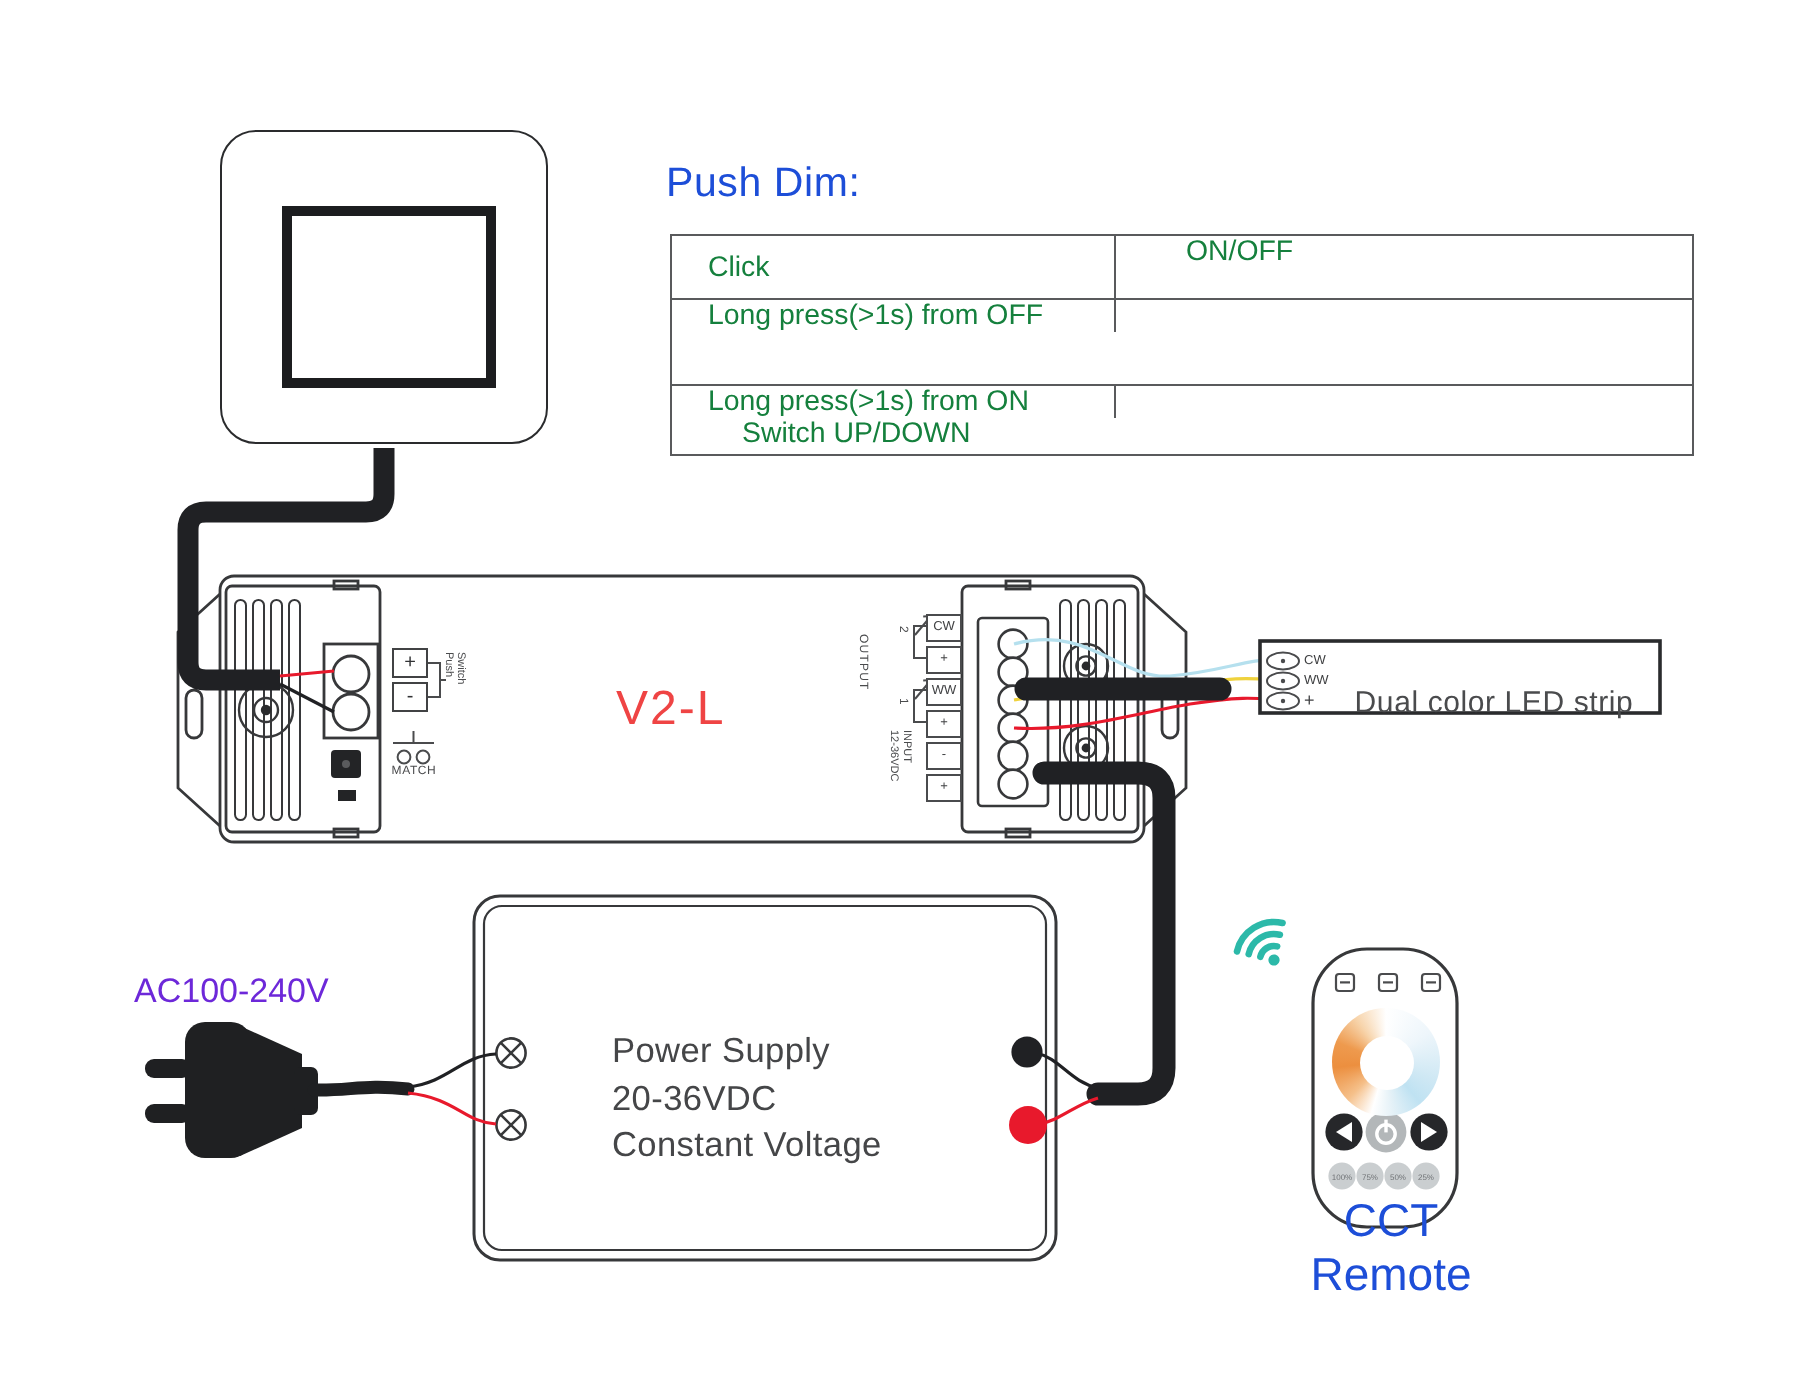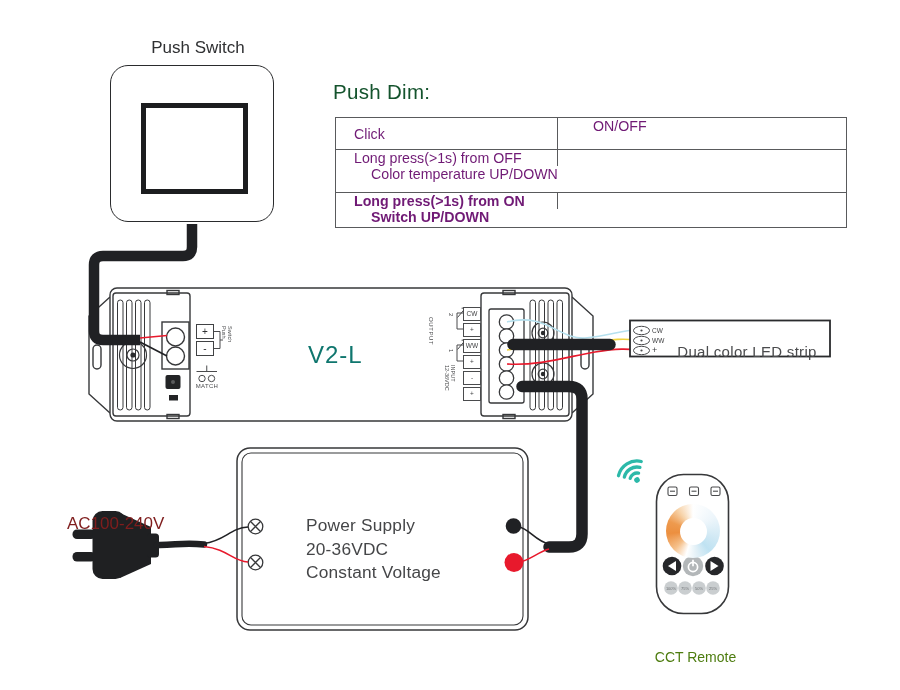--- a/index.html
+++ b/index.html
@@ -4,50 +4,50 @@
 <style>
   html,body{margin:0;padding:0;background:#fff;}
   .canvas{position:relative;width:900px;height:690px;background:#fff;overflow:hidden;
           font-family:"Liberation Sans", sans-serif;color:#4a4b4d;}
   .abs{position:absolute;}
   
   .ps-label{left:128px;top:38px;width:140px;text-align:center;font-size:17px;color:#2f3032;}
   .ps-outer{left:110px;top:65px;width:162px;height:155px;border:1.6px solid #2a2b2d;border-radius:18px;}
   .ps-inner{left:141px;top:103px;width:97px;height:81px;border:5px solid #1c1d1f;}
   
-  .pd-title{left:333px;top:80px;font-size:20.5px;color:#14532d;letter-spacing:0.3px;}
-  .pd-table{left:335px;top:117px;width:510px;border:1.2px solid #595a5c;font-size:14.2px;color:#701a75;}
+  .pd-title{left:333px;top:80px;font-size:20.5px;color:#1d4ed8;letter-spacing:0.3px;}
+  .pd-table{left:335px;top:117px;width:510px;border:1.2px solid #595a5c;font-size:14.2px;color:#15803d;}
   .pd-row{display:flex;align-items:stretch;}
   .pd-row + .pd-row{border-top:1px solid #595a5c;flex-direction:column;}
   .pd-c1{width:222px;border-right:1px solid #595a5c;display:flex;align-items:center;padding-left:18px;box-sizing:border-box;}
   .pd-c2{flex:1;display:flex;flex-direction:column;padding-left:35px;box-sizing:border-box;line-height:17.5px;}
-  .h31{height:31px;} .h42{height:42px;} .h34{height:34px;font-weight:bold;}
-  
-  .v2l{left:308px;top:341px;width:90px;font-size:24px;letter-spacing:1px;color:#0f766e;}
+  .h31{height:31px;} .h42{height:42px;} .h34{height:34px;}
+  
+  .v2l{left:308px;top:341px;width:90px;font-size:24px;letter-spacing:1px;color:#ef4444;}
   .match{left:192px;top:383px;width:30px;text-align:center;font-size:6px;letter-spacing:0.3px;color:#4a4b4d;}
   .tinybox{width:16px;height:12px;border:1px solid #4a4b4d;font-size:6.5px;line-height:12px;text-align:center;color:#414244;background:#fff;}
   .swbox{left:196px;width:16px;height:13px;border:1.1px solid #414244;font-size:10px;line-height:13px;text-align:center;color:#313234;background:#fff;}
   .vtext{writing-mode:vertical-rl;text-orientation:sideways;white-space:pre-line;color:#4a4b4d;}
   .swp{left:221px;top:326px;font-size:5.5px;line-height:6px;}
   .outp{left:428px;top:317px;height:52px;font-size:6px;letter-spacing:0.6px;}
   .chd{left:444px;width:10px;font-size:6px;}
   .inp{left:443px;top:365px;height:40px;font-size:5.5px;line-height:6.5px;}
   
   .padlab{left:652px;font-size:6.5px;color:#3e3f41;}
   .padplus{font-size:9px;}
   .strip-label{left:666px;top:343px;width:162px;text-align:center;font-size:15px;color:#4a4b4d;letter-spacing:0.3px;}
   
-  .ac-label{left:67px;top:486px;font-size:17px;color:#7f1d1d;margin-top:28px;}
+  .ac-label{left:67px;top:486px;font-size:17px;color:#6d28d9;}
   .psu-text{left:306px;top:514px;font-size:17.3px;line-height:23.5px;color:#454648;letter-spacing:0.2px;}
   
   .wheel{left:666px;top:504px;width:54px;height:54px;border-radius:50%;
     background:conic-gradient(from 0deg at 50% 50%, #ffffff 0deg, #eef6fb 55deg, #cfe8f4 110deg, #bfe2f2 140deg, #e4f1f7 172deg, #ffffff 196deg, #f5c08a 226deg, #ec8f3f 264deg, #ee9a4e 292deg, #f7d4ab 326deg, #ffffff 360deg);}
   .wheel-hole{left:679.5px;top:517.5px;width:27px;height:27px;border-radius:50%;background:#fff;}
   .preset-lab{top:585.5px;width:14px;text-align:center;font-size:4px;color:#707376;line-height:5px;}
-  .remote-label{left:638px;top:649px;width:115px;text-align:center;font-size:14px;color:#4d7c0f;}
+  .remote-label{left:638px;top:597px;width:115px;text-align:center;font-size:23px;color:#1d4ed8;}
 </style>
 </head>
 <body>
 
 <div class="canvas">
 
   <svg class="abs" style="left:0;top:0" width="900" height="690" viewBox="0 0 900 690">
 
     <g stroke="#37383a" fill="none" stroke-width="1.4">
       <path d="M110,297 L89,316 L89,394 L110,413"></path>
@@ -215,36 +215,34 @@
       <path d="M718.5,566 L710.5,561 L710.5,571 Z" fill="#fff"></path>
     </g>
     <g fill="#caced0">
       <circle cx="671" cy="588" r="6.8"></circle>
       <circle cx="685" cy="588" r="6.8"></circle>
       <circle cx="699" cy="588" r="6.8"></circle>
       <circle cx="713" cy="588" r="6.8"></circle>
     </g>
   </svg>
 
-  <div class="abs ps-label">Push Switch</div>
   <div class="abs ps-outer"></div>
   <div class="abs ps-inner"></div>
 
   <div class="abs pd-title">Push Dim:</div>
   <div class="abs pd-table">
     <div class="pd-row h31">
       <div class="pd-c1">Click</div>
       <div class="pd-c2">
         <span>ON/OFF</span>
       </div>
     </div>
     <div class="pd-row h42">
       <div class="pd-c1">Long press(&gt;1s) from OFF</div>
       <div class="pd-c2">
-        <span>Color temperature UP/DOWN</span>
       </div>
     </div>
     <div class="pd-row h34">
       <div class="pd-c1">Long press(&gt;1s) from ON</div>
       <div class="pd-c2">
         <span>Switch UP/DOWN</span>
       </div>
     </div>
   </div>
 

